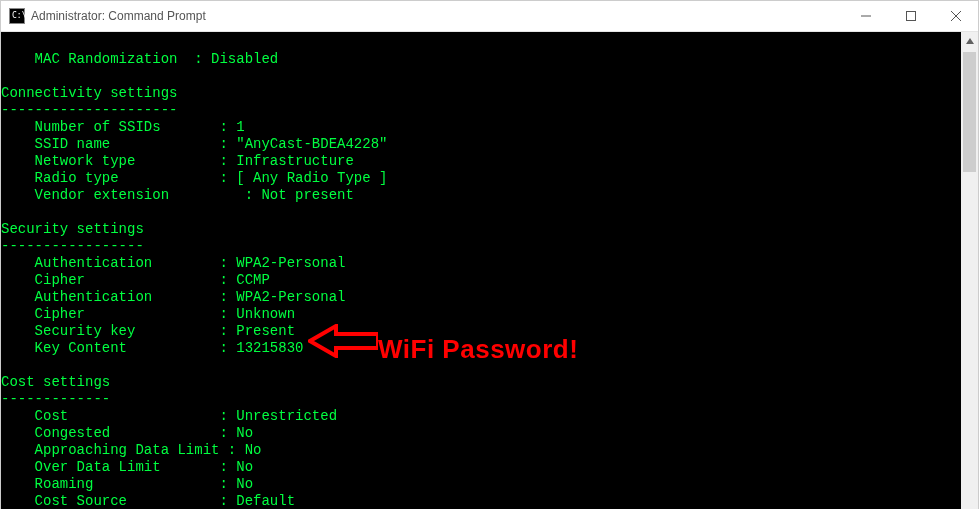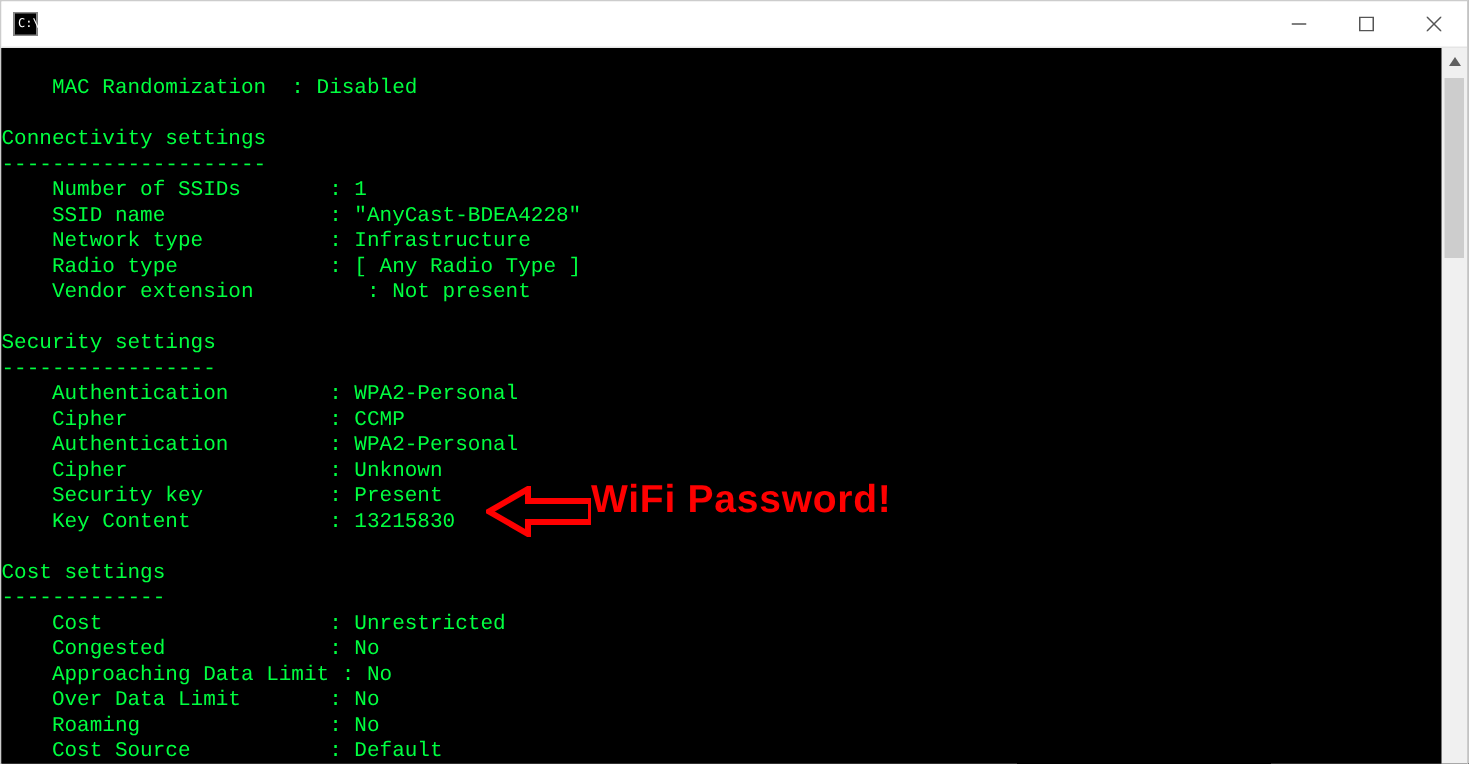--- a/index.html
+++ b/index.html
@@ -93,24 +93,24 @@
     position: absolute;
     left: 2px;
     width: 13px;
     background: #cdcdcd;
     top: 20px;
     height: 120px;
   }
   
   .annotation {
     position: absolute;
-    left: 323px;
+    left: 307px;
     top: 292px;
     display: flex;
-    align-items: flex-start;
+    align-items: flex-end;
     pointer-events: none;
   }
   .annotation .arrow-svg {
     width: 70px;
     height: 34px;
   }
   .annotation .ann-text {
     font-family: Arial, sans-serif;
     font-size: 26px;
     font-weight: bold;
@@ -119,20 +119,21 @@
     letter-spacing: 0.5px;
   }
 </style>
 </head>
 <body>
 
 <div class="window">
 
   <div class="titlebar">
     <div class="icon-box">C:\</div>
+    <div class="title-text">Administrator: Command Prompt</div>
     <div class="spacer"></div>
     <div class="btn">
       <svg width="10" height="10">
           <line x1="0" y1="5" x2="10" y2="5" stroke-width="1"></line>
         </svg>
     </div>
     <div class="btn">
       <svg width="10" height="10">
           <rect x="0.5" y="0.5" width="9" height="9" fill="none" stroke-width="1"></rect>
         </svg>

